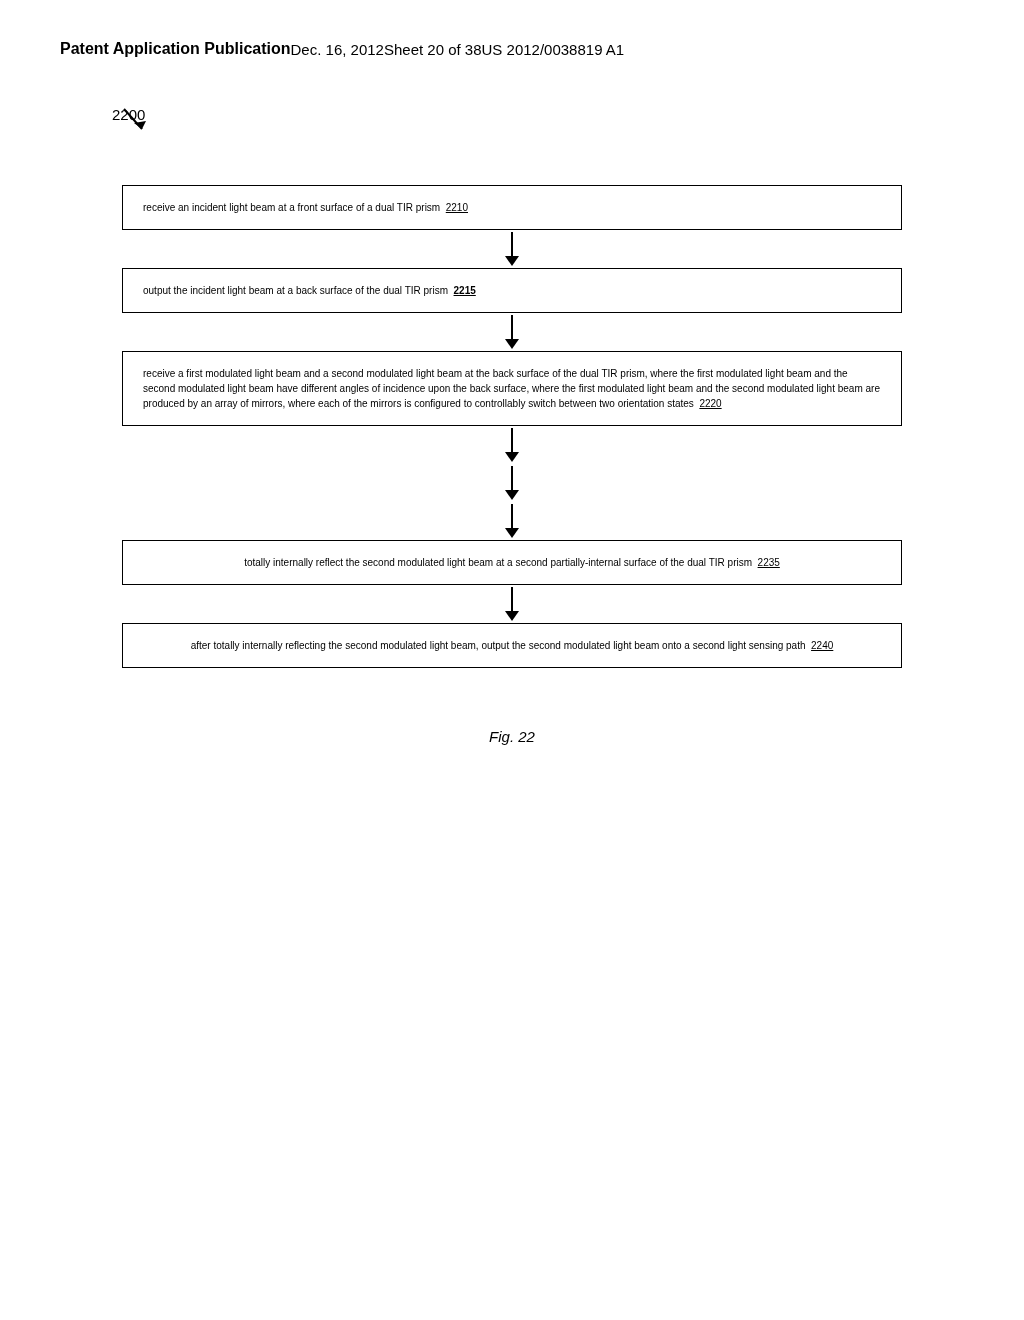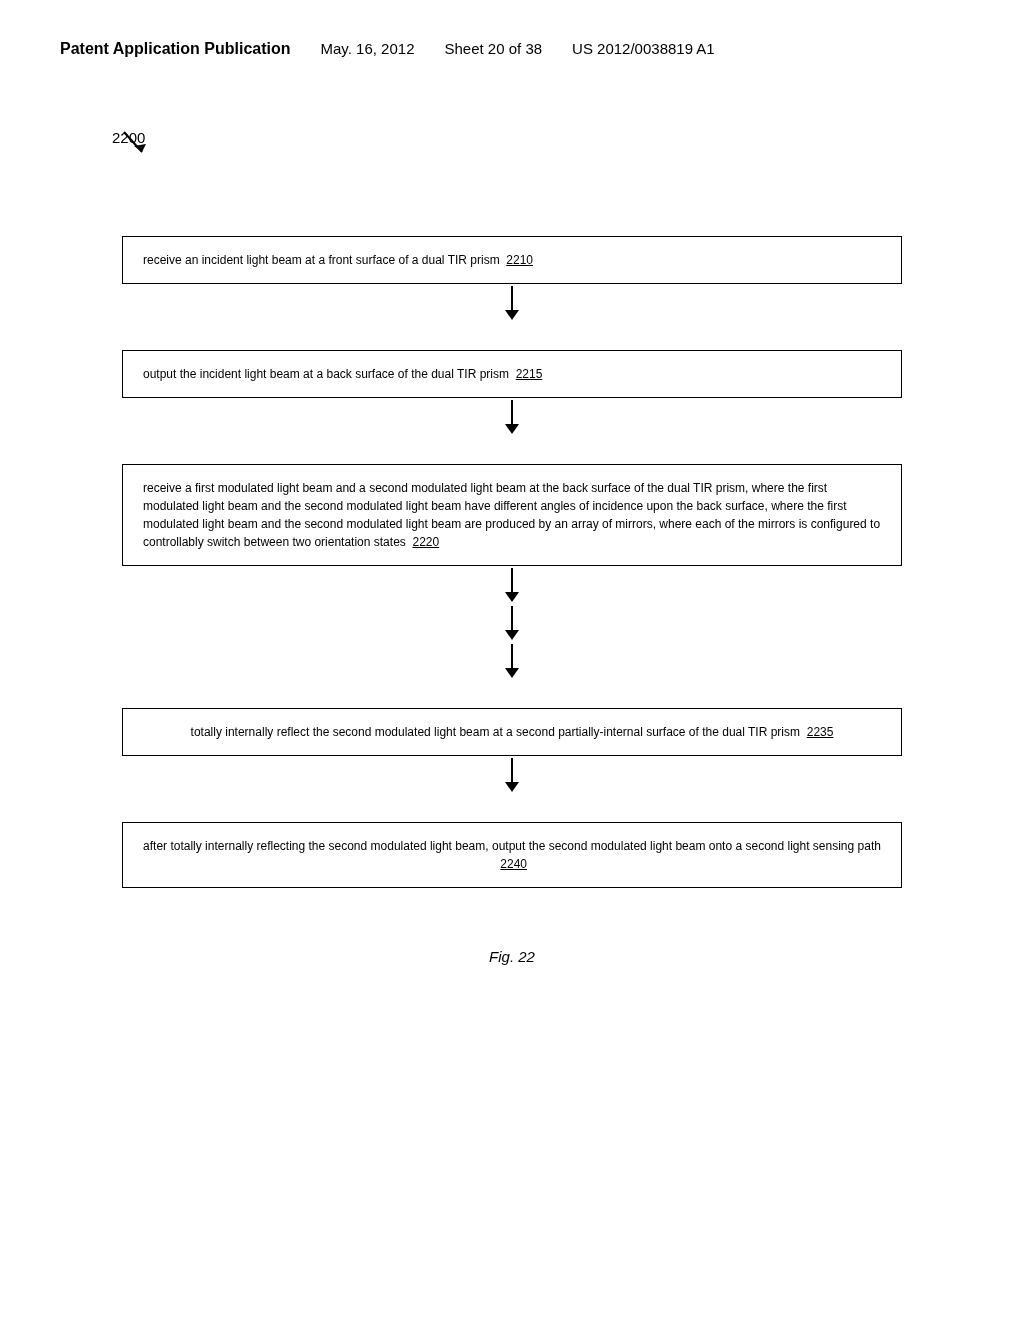--- a/index.html
+++ b/index.html
@@ -20,23 +20,22 @@
     .page {
       width: 1024px;
       min-height: 1320px;
       background: #ffffff;
       padding: 40px 60px;
       position: relative;
     }
 
     .header {
       display: flex;
-      align-items: flex-start;
-      gap: 30px;
-      margin-bottom: 60px;
+      align-items: center;
+      margin-bottom: 37px;
       border-bottom: none;
     }
 
     .header-title {
       font-weight: bold;
       font-size: 16px;
       font-family: Arial, sans-serif;
     }
 
     .header-info {
@@ -58,25 +57,24 @@
       align-items: center;
       width: 780px;
       margin-top: 40px;
     }
 
     .flow-box {
       border: 1px solid #000;
       padding: 14px 20px;
       width: 100%;
       text-align: left;
-      font-size: 12px;
+      font-size: 10px;
       line-height: 1.5;
       background: #ffffff;
       font-family: Arial, sans-serif;
-      margin-top: 28px;
     }
 
     .flow-box.centered {
       text-align: center;
     }
 
     .arrow-down {
       display: flex;
       flex-direction: column;
       align-items: center;
@@ -105,21 +103,21 @@
       font-family: Liberation Sans, sans-serif;
     }
   </style>
 </head>
 <body>
 
 <div class="page">
 
   <div class="header">
     <span class="header-title">Patent Application Publication</span>
-    <span class="header-info">May. 16, 2012</span>
+    <span class="header-info">Dec. 16, 2012</span>
     <span class="header-info">Sheet 20 of 38</span>
     <span class="header-info">US 2012/0038819 A1</span>
   </div>
 
   <div class="diagram-area">
 
     <div style="width:780px; position:relative; height:50px; margin-left:-20px;">
       <span style="position:absolute; left:0; top:11px; font-size:15px; font-family:Arial,sans-serif;">2200</span>
 
       <svg style="position:absolute; left:2px; top:12px;" width="40" height="30">
@@ -133,21 +131,21 @@
       <div class="flow-box">
         <span>receive an incident light beam at a front surface of a dual TIR prism &nbsp;<span style="text-decoration:underline;">2210</span></span>
       </div>
 
       <div class="arrow-down">
         <div class="arrow-line"></div>
         <div class="arrow-head"></div>
       </div>
 
       <div class="flow-box">
-        <span>output the incident light beam at a back surface of the dual TIR prism &nbsp;<span style="text-decoration:underline;">2215</span></span>
+        <span>output the incident light beam at a back surface of the dual TIR prism &nbsp;<span style="text-decoration:underline;font-weight:bold;">2215</span></span>
       </div>
 
       <div class="arrow-down">
         <div class="arrow-line"></div>
         <div class="arrow-head"></div>
       </div>
 
       <div class="flow-box">
         <span>receive a first modulated light beam and a second modulated light beam at the back surface of the dual TIR prism, where the first modulated light beam and the second modulated light beam have different angles of incidence upon the back surface, where the first modulated light beam and the second modulated light beam are produced by an array of mirrors, where each of the mirrors is configured to controllably switch between two orientation states &nbsp;<span style="text-decoration:underline;">2220</span></span>
       </div>

